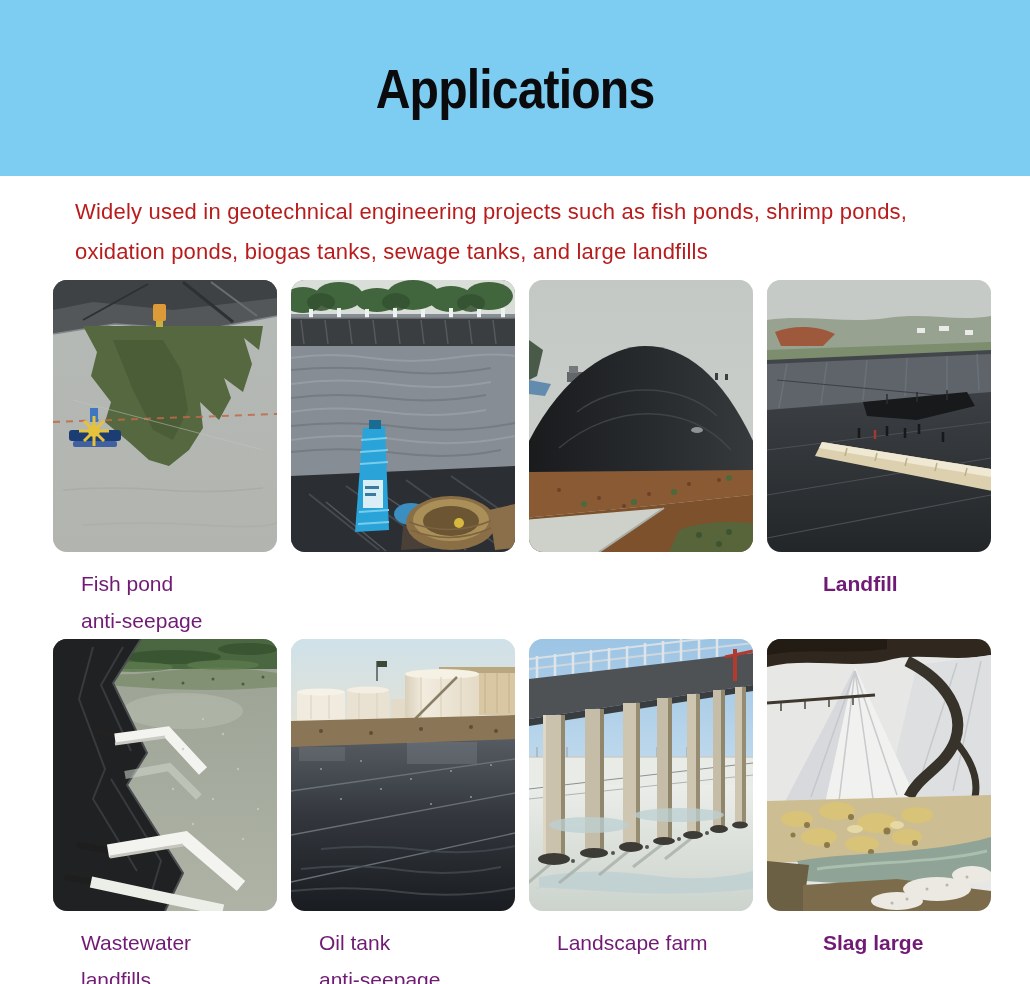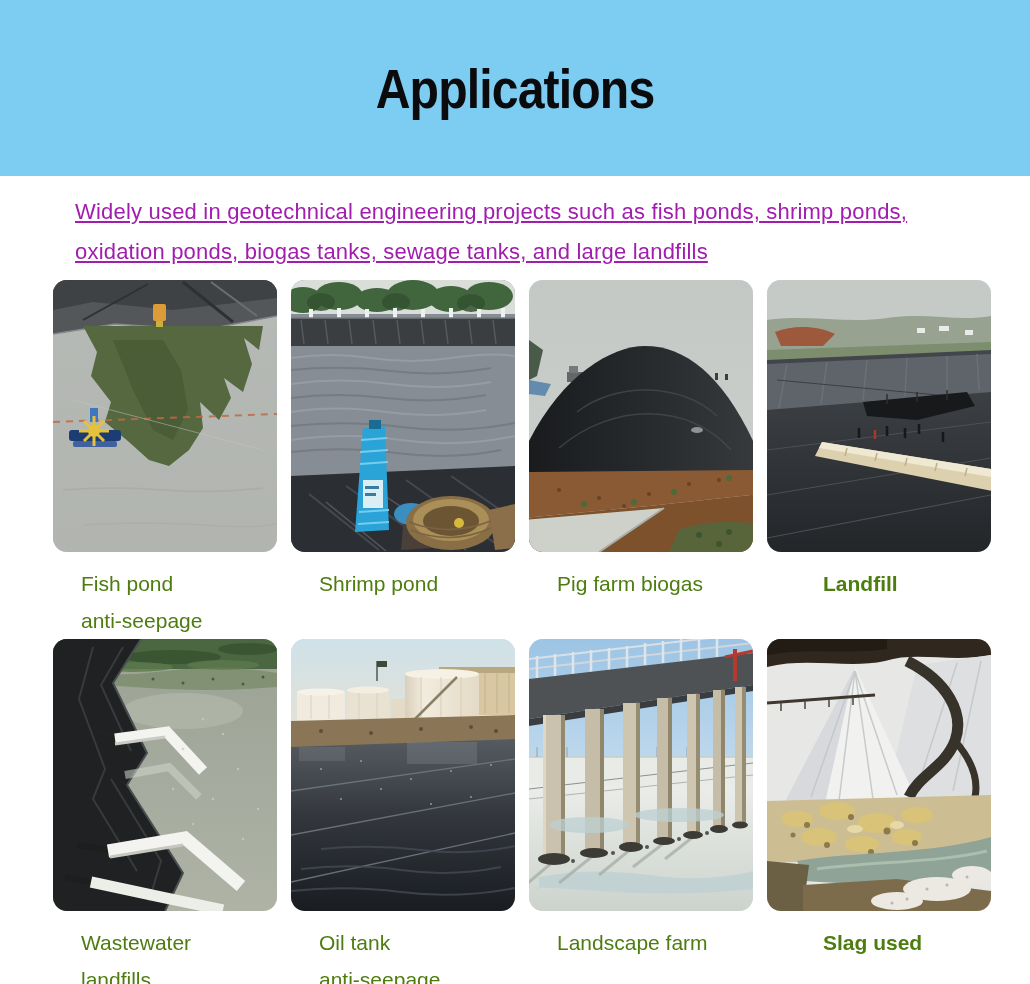--- a/index.html
+++ b/index.html
@@ -12,32 +12,32 @@
   .banner {
     height:176px;
     background:var(--header-bg,#7dcdf2);
     display:flex; align-items:center; justify-content:center;
   }
   .title {
     margin:0;
     font-size:56px; font-weight:800; color:#0b0b0d;
     letter-spacing:-1px; transform:scaleX(.86);
   }
-  .intro { margin:0; padding:16px 40px 0 75px; font-size:22px; color:#a21caf;text-decoration:underline; }
+  .intro { margin:0; padding:16px 40px 0 75px; font-size:22px; color:#b91c1c; }
   .intro-line { display:block; line-height:40px; letter-spacing:.2px; }
   .grid {
     margin:8px 0 0 53px;
     display:grid; grid-template-columns:repeat(4,224px); column-gap:14px;
   }
   .card { margin:0; }
   .photo {
     width:224px; height:272px; border-radius:14px; overflow:hidden; background:#d8d8d8;
   }
   .photo svg { display:block; width:100%; height:100%; }
-  .caption { height:87px; padding:13px 0 16px 28px; font-size:21px; color:#4d7c0f; }
+  .caption { height:87px; padding:13px 0 16px 28px; font-size:21px; color:#701a75; }
   .caption .cap-line { line-height:37px; white-space:nowrap; }
   .caption.indent { padding-left:56px;font-weight:bold; }
 </style>
 </head>
 <body>
 
 <div class="page">
 
   <header class="banner">
     <h1 class="title">Applications</h1>
@@ -175,21 +175,20 @@
           <ellipse cx="160" cy="241" rx="28" ry="15" fill="#6c5533"></ellipse>
           <g stroke="#7c6342" stroke-width="1.5" fill="none">
             <path d="M120,250 Q160,266 200,248"></path>
               <path d="M118,242 Q160,258 202,240"></path>
           </g>
           <circle cx="168" cy="243" r="5" fill="#d7b93e"></circle>
           <path d="M198,230 L224,224 L224,268 L204,270 Z" fill="#8a6f4a"></path>
         </svg>
       </div>
       <figcaption class="caption">
-        <div class="cap-line">Shrimp pond</div>
       </figcaption>
     </figure>
 
     <figure class="card">
       <div class="photo">
         <svg viewBox="0 0 224 272" preserveAspectRatio="none">
           <defs>
             <linearGradient id="g3s" x1="0" y1="0" x2="0" y2="1">
               <stop offset="0" stop-color="#c3c8c5"></stop>
                 <stop offset="1" stop-color="#cdd2cd"></stop>
@@ -238,24 +237,20 @@
           <path d="M-5,240 L135,228 L70,272 L-5,272 Z" fill="#cdd1ca"></path>
           <path d="M135,228 L70,272" stroke="#a9ada6" stroke-width="2"></path>
           <path d="M150,250 Q180,238 230,244 L230,272 L140,272 Z" fill="#52693e" opacity=".85"></path>
           <g fill="#3c5530">
             <circle cx="170" cy="255" r="3"></circle>
               <circle cx="200" cy="252" r="3"></circle>
               <circle cx="190" cy="264" r="3"></circle>
           </g>
         </svg>
       </div>
-      <figcaption class="caption">
-        <div class="cap-line">Pig farm biogas</div>
-        <div class="cap-line"></div>
-      </figcaption>
     </figure>
 
     <figure class="card">
       <div class="photo">
         <svg viewBox="0 0 224 272" preserveAspectRatio="none">
           <defs>
               <linearGradient id="g4f" x1="0" y1="0" x2="0" y2="1">
             <stop offset="0" stop-color="#43474b"></stop>
                 <stop offset="1" stop-color="#232629"></stop>
               </linearGradient>
@@ -635,19 +630,19 @@
           <g fill="#b9b7ad">
             <circle cx="160" cy="250" r="1.5"></circle>
               <circle cx="180" cy="246" r="1.5"></circle>
               <circle cx="200" cy="238" r="1.5"></circle>
             <circle cx="140" cy="260" r="1.5"></circle>
               <circle cx="125" cy="264" r="1.5"></circle>
           </g>
         </svg>
       </div>
       <figcaption class="caption indent">
-        <div class="cap-line">Slag used</div>
+        <div class="cap-line">Slag large</div>
         <div class="cap-line"></div>
       </figcaption>
     </figure>
 
   </div>
 </div>
 
 </body></html>

